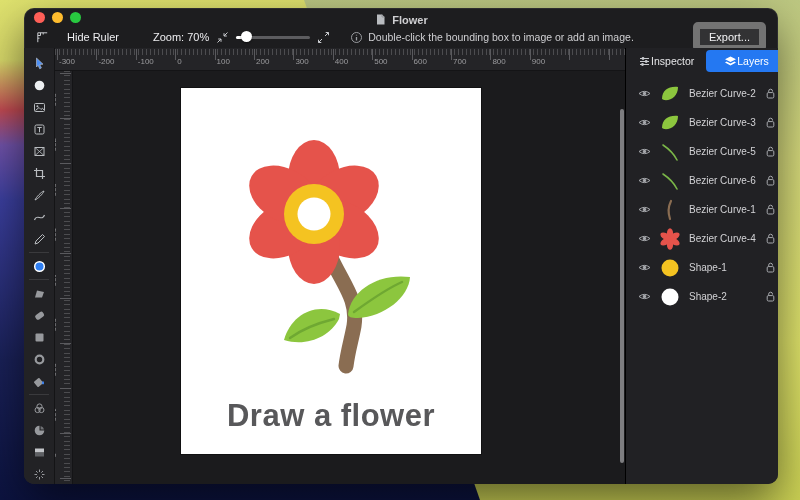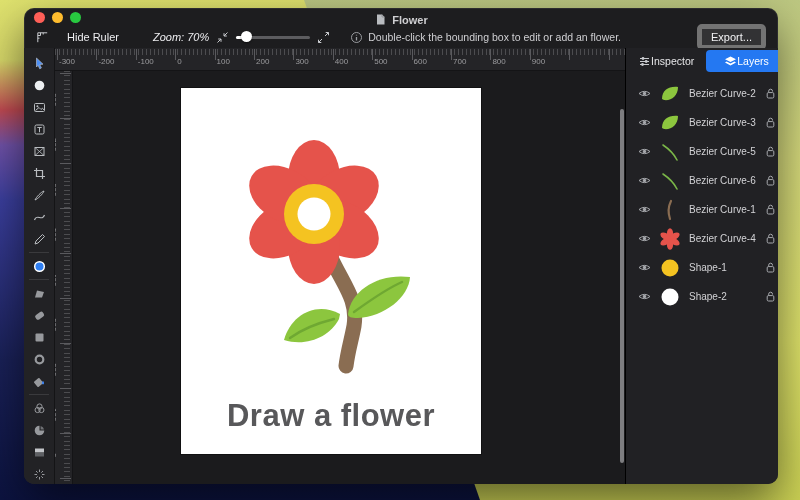--- a/index.html
+++ b/index.html
@@ -19,28 +19,28 @@
     display:flex;flex-direction:column;color:#e8e8ea;}
   
   .titlebar{height:18px;position:relative;display:flex;align-items:flex-end;justify-content:center;flex:none;}
   .lights{position:absolute;left:10px;top:4px;display:flex;gap:7px;}
   .light{width:11px;height:11px;border-radius:50%;}
   .light.r{background:#fe5f57;} .light.y{background:#febc2e;} .light.g{background:#28c840;}
   .wtitle{display:flex;align-items:center;gap:5px;font-size:11px;font-weight:bold;color:#cfcfd2;margin-top:3px;}
   
   .toolbar{height:22px;flex:none;display:flex;align-items:center;padding:0 12px;font-size:11px;color:#ededf0;}
   .tgroup{display:flex;align-items:center;gap:18px;}
-  .zoomgrp{margin-left:34px;gap:7px;font-style:italic;}
+  .zoomgrp{margin-left:34px;gap:7px;}
   .slider{position:relative;width:74px;height:12px;}
   .slider .track{position:absolute;top:5px;left:0;right:0;height:2.5px;border-radius:2px;background:#5c5c5f;}
   .slider .fill{position:absolute;top:5px;left:0;width:13%;height:2.5px;border-radius:2px;background:#fff;}
   .slider .knob{position:absolute;top:0;left:13%;width:11px;height:11px;margin-left:-5px;border-radius:50%;background:#fff;box-shadow:0 1px 2px rgba(0,0,0,.5);}
   .infogrp{margin-left:20px;gap:5px;color:#cfcfd2;font-size:10.5px;}
   .spacer{flex:1;}
-  .export-btn{background:#323234;border:5px solid #737373;border-radius:5px;padding:2px 9px;font-size:11px;color:#f2f2f4;}
+  .export-btn{background:#323234;border:7px solid #737373;border-radius:5px;padding:2px 9px;font-size:11px;color:#f2f2f4;}
   
   .main{flex:1;display:flex;min-height:0;}
   .tools{width:30px;flex:none;background:#222225;display:flex;flex-direction:column;align-items:center;padding-top:4px;border-right:1px solid #141416;}
   .tool{width:22px;height:22px;display:flex;align-items:center;justify-content:center;border-radius:4px;flex:none;}
   .tdiv{width:20px;height:1px;background:#3a3a3d;margin:2px 0;flex:none;}
   .center{width:570px;flex:none;display:flex;flex-direction:column;}
   .hruler{height:22px;flex:none;position:relative;background:#242427;border-bottom:1px solid #141416;overflow:hidden;}
   .hruler .ticks{position:absolute;top:1px;left:0;right:0;height:6px;
     background:repeating-linear-gradient(to right,#4c4c4f 0,#4c4c4f 1px,transparent 1px,transparent 3.95px);}
   .hruler .bigticks{position:absolute;top:1px;left:2px;right:0;height:11px;
@@ -123,21 +123,21 @@
           </svg>
         </span>
     </div>
     <div class="tgroup infogrp">
       <span class="ticon">
           <svg width="13" height="13" viewBox="0 0 13 13">
             <circle cx="6.5" cy="6.5" r="5" fill="none" stroke="#9a9ca0"></circle>
             <path d="M6.5,5.9 V9.4 M6.5,3.7 V4.6" stroke="#9a9ca0" stroke-width="1.3" fill="none"></path>
           </svg>
         </span>
-      <span>Double-click the bounding box to edit or add an flower.</span>
+      <span>Double-click the bounding box to image or add an image.</span>
     </div>
     <div class="spacer"></div>
     <div class="export-btn">Export...</div>
   </div>
 
   <div class="main">
 
     <div class="tools" id="tools">
         <div class="tool active">
           <svg width="13" height="13" viewBox="0 0 13 13">

